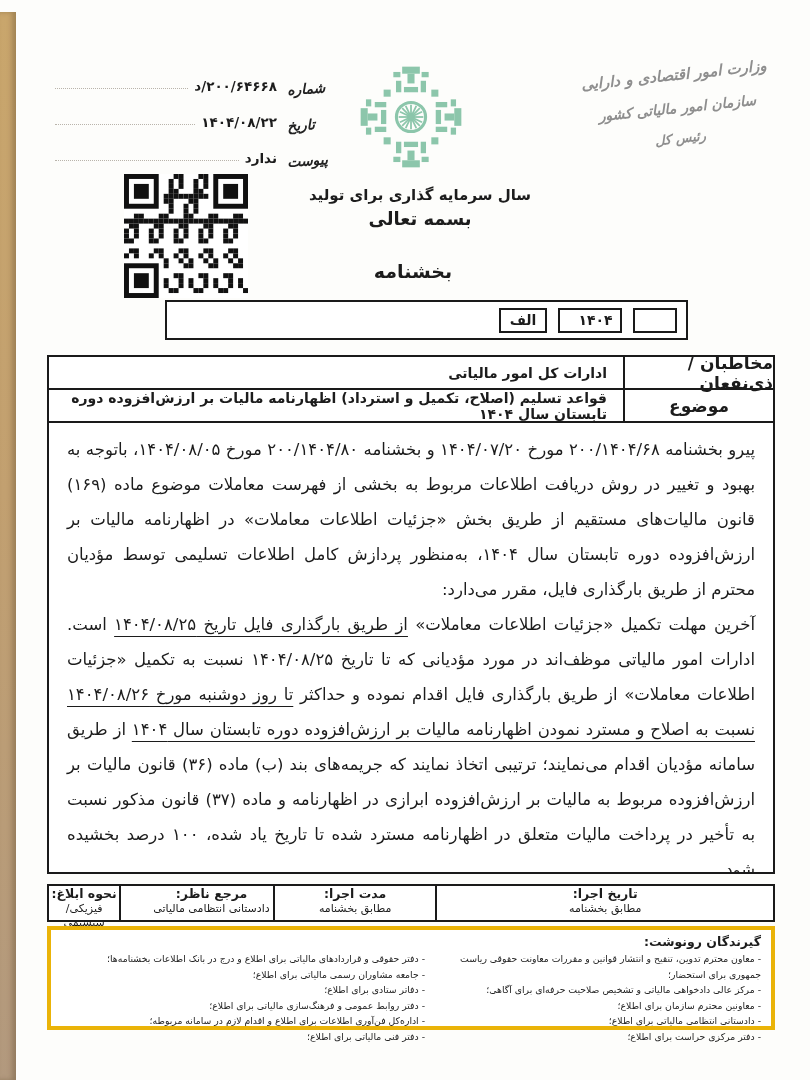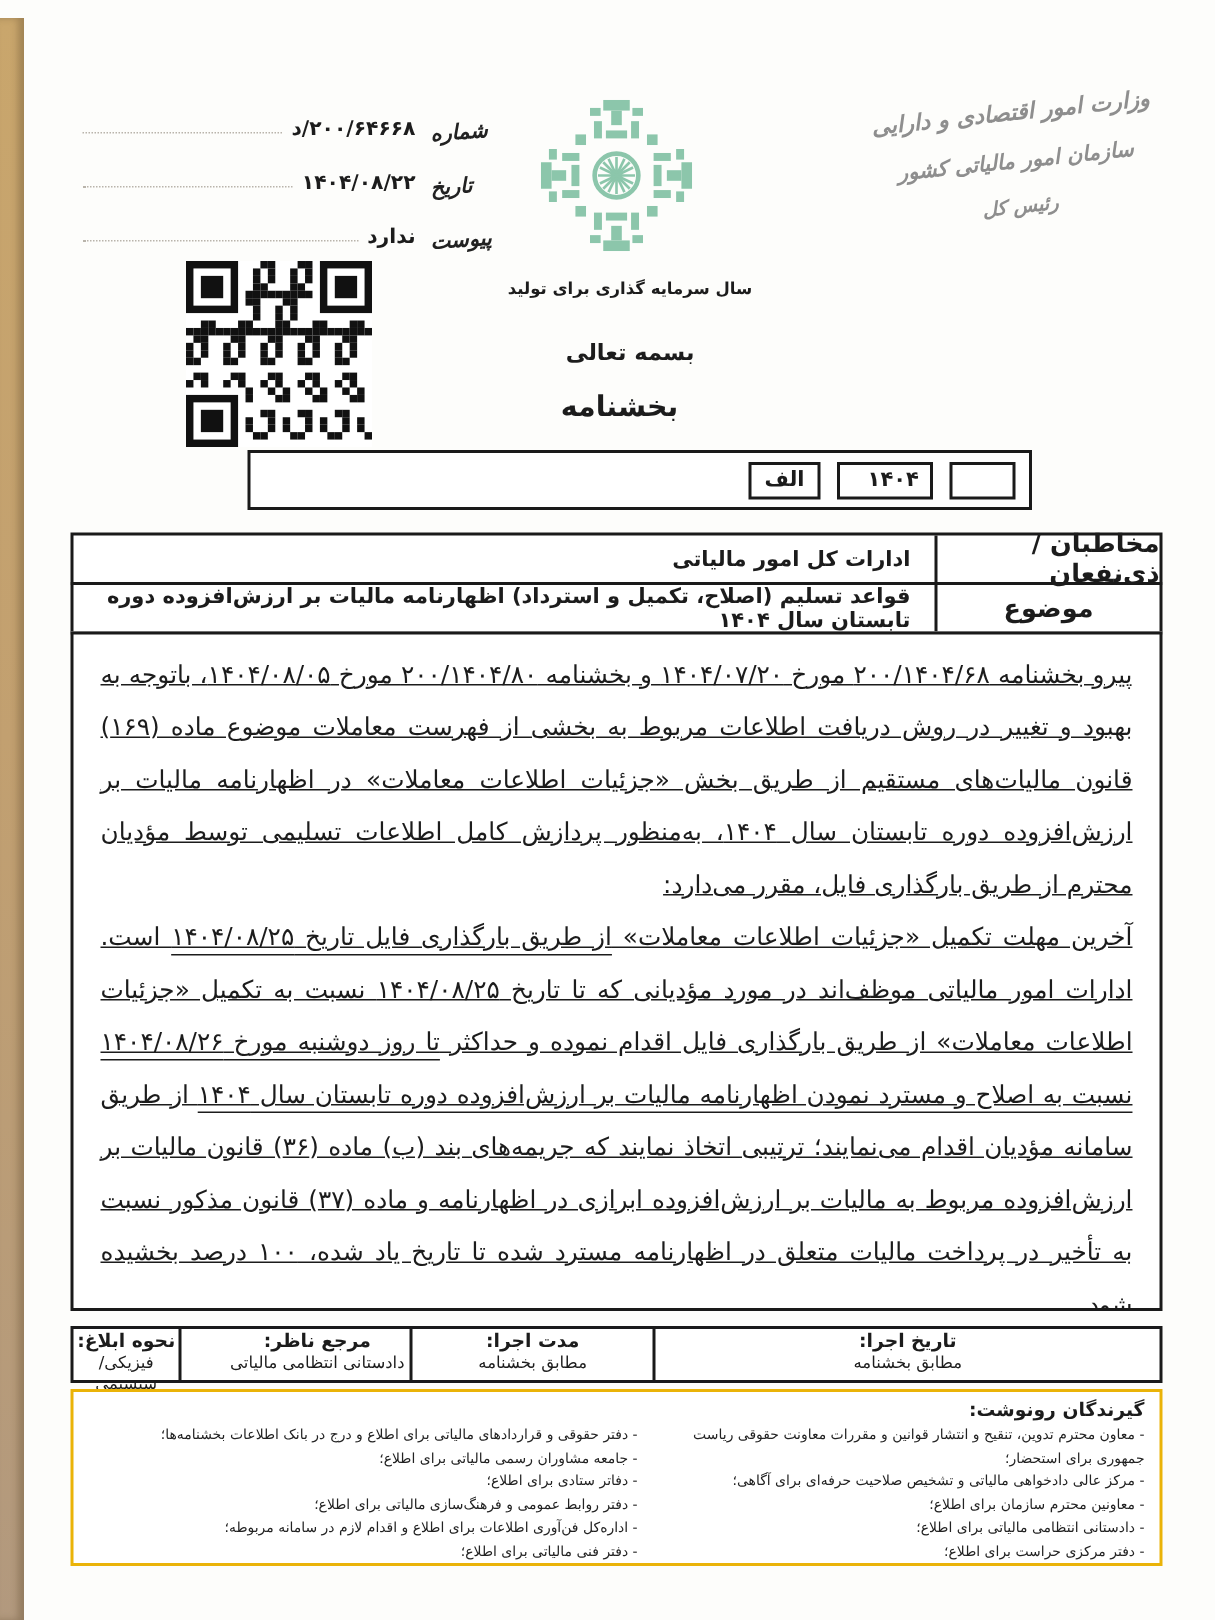--- a/index.html
+++ b/index.html
@@ -30,23 +30,23 @@
     font-style:italic;transform:rotate(-4deg);color:#222;flex:0 0 auto;
   }
   .refval{font-weight:bold;font-size:13.5px;padding:0 10px 2px 6px;flex:0 0 auto;}
   .ltr-override{direction:ltr;unicode-bidi:bidi-override;}
   .refdots{flex:1 1 auto;border-bottom:1px dotted #b9b4ab;margin-bottom:7px;}
   
   .qr{position:absolute;left:124px;top:174px;width:124px;height:124px;}
   
   .logo{position:absolute;left:358px;top:64px;width:106px;height:106px;}
   .slogan{position:absolute;left:255px;top:186px;width:330px;text-align:center;
-          font-weight:bold;font-size:11px;}
-  .basmala{position:absolute;left:255px;top:226px;width:330px;text-align:center;
           font-weight:bold;font-size:15px;}
+  .basmala{position:absolute;left:255px;top:208px;width:330px;text-align:center;
+          font-weight:bold;font-size:18px;}
   .doctitle{position:absolute;left:0;top:260px;width:826px;text-align:center;
           font-weight:bold;font-size:19px;letter-spacing:.5px;}
   
   .classrow{
     position:absolute;left:165px;top:300px;width:523px;height:40px;
     border:2px solid #1a1a1a;display:flex;align-items:center;gap:11px;
     padding:0 9px;box-sizing:border-box;background:#fff;
   }
   .cbox{border:2px solid #1a1a1a;height:25px;display:flex;align-items:center;
         justify-content:center;font-weight:bold;font-size:14px;box-sizing:border-box;background:#fff;}
@@ -60,38 +60,38 @@
         background:#fff;align-items:stretch;}
   .trow+ .trow, .bodybox, .trow2{margin-top:-2px;}
   .tlabel{width:148px;flex:0 0 auto;display:flex;align-items:center;justify-content:center;
         font-weight:bold;font-size:17px;border-left:2px solid #1a1a1a;}
   .tvalue{flex:1 1 auto;display:flex;align-items:center;font-weight:bold;
         font-size:14px;padding:0 16px;}
   .bodybox{
     position:relative;border:2px solid #1a1a1a;height:453px;box-sizing:border-box;
     padding:10px 18px 0 18px;background:#fff;overflow:hidden;
   }
-  .para{font-size:16.5px;line-height:2.12;text-align:justify;text-justify:inter-word;text-decoration:underline;}
+  .para{font-size:16.5px;line-height:2.12;text-align:justify;text-justify:inter-word;}
   .para span.u{text-decoration:underline;text-underline-offset:6px;text-decoration-thickness:1.2px;}
   
   .metarow{
     position:absolute;left:47px;top:884px;width:728px;height:38px;border:2px solid #1a1a1a;
     display:flex;box-sizing:border-box;background:#fff;
   }
   .mcell{display:flex;flex-direction:column;justify-content:flex-start;text-align:center;box-sizing:border-box;}
   .mcell+.mcell{border-right:2px solid #1a1a1a;}
   .mcell:nth-child(1){width:48.3%;}
   .mcell:nth-child(2){width:23.4%;}
   .mcell:nth-child(3){width:17.9%;margin-left:29px;}
   .mcell:nth-child(4){width:10.4%;}
   .mlabel{font-weight:bold;font-size:12.5px;line-height:16px;}
   .mvalue{font-size:11px;line-height:14px;}
   
   .ccbox{
-    position:absolute;left:47px;top:926px;width:728px;height:118px;border:2px solid #eab308;
+    position:absolute;left:47px;top:926px;width:728px;height:104px;border:4px solid #eab308;
     box-sizing:border-box;background:#fff;padding:3px 10px 0 10px;
   }
   .cctitle{font-weight:bold;font-size:12.5px;line-height:18px;}
   .cccols{display:flex;}
   .cccol{box-sizing:border-box;text-align:right;}
   .cccol.right{width:48%;padding-left:8px;}
   .cccol.left{width:52%;padding-left:14px;}
   .ccitem{font-size:9.3px;line-height:15.5px;color:#222;}
 </style>
 </head>

